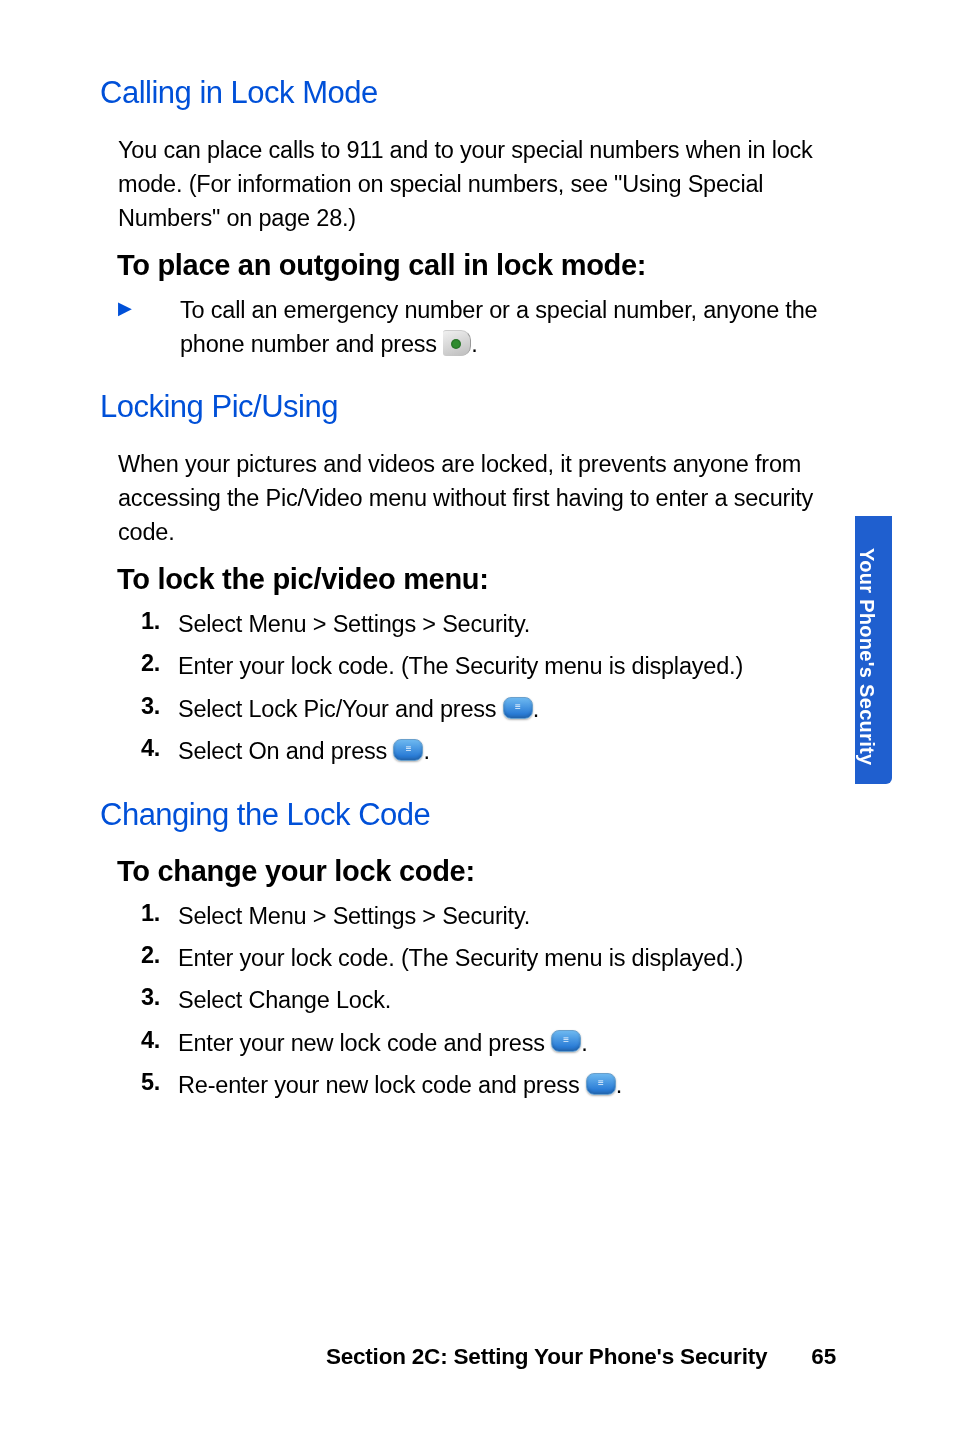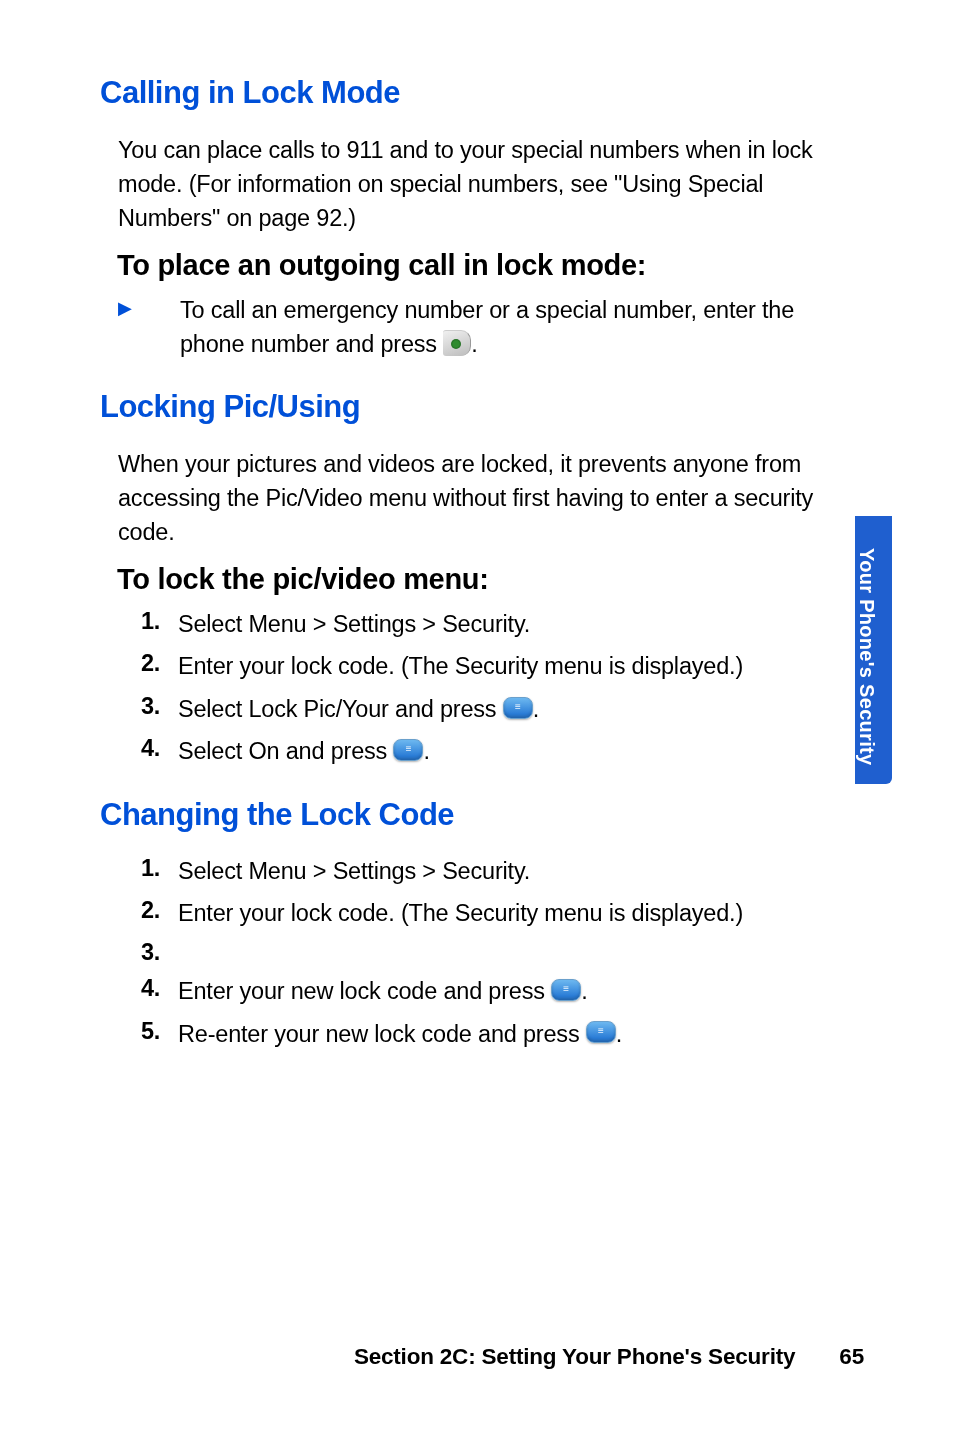--- a/index.html
+++ b/index.html
@@ -11,21 +11,21 @@
       position: relative;
       color: #000;
     }
     .page {
       padding: 75px 90px 0 100px;
       position: relative;
       height: 100%;
     }
     .heading {
       color: #0050d8;
-      font-weight: 700;
+      font-weight: 400;
       font-size: 31px;
       letter-spacing: -0.5px;
       margin-bottom: 22px;
     }
     .heading + .para { margin-top: 0; }
     .para {
       font-size: 23.5px;
       line-height: 1.45;
       margin-left: 18px;
       margin-bottom: 14px;
@@ -146,39 +146,39 @@
       text-align: center;
       letter-spacing: 0.3px;
       padding-top: 14px;
     }
     .footer {
       position: absolute;
       bottom: 61px;
       left: 0;
       right: 0;
       text-align: right;
-      padding-right: 90px;
+      padding-right: 118px;
       font-size: 22.5px;
       font-weight: 700;
       letter-spacing: -0.2px;
     }
     .page-num { margin-left: 38px; }
   </style>
 </head>
 <body>
 
 <div class="page">
 
   <h2 class="heading">Calling in Lock Mode</h2>
-  <p class="para">You can place calls to 911 and to your special numbers when in lock mode. (For information on special numbers, see "Using Special Numbers" on page 92.)</p>
+  <p class="para">You can place calls to 911 and to your special numbers when in lock mode. (For information on special numbers, see "Using Special Numbers" on page 28.)</p>
   <p class="subhead">To place an outgoing call in lock mode:</p>
   <div class="bullet-row">
     <span class="bullet-marker">▶</span>
     <span class="bullet-text">
-      <span>To call an emergency number or a special number, enter the phone number and press </span><span class="talk-key key-icon"></span><span>.</span>
+      <span>To call an emergency number or a special number, anyone the phone number and press </span><span class="talk-key key-icon"></span><span>.</span>
     </span>
   </div>
 
   <h2 class="heading">Locking Pic/Using</h2>
   <p class="para">When your pictures and videos are locked, it prevents anyone from accessing the Pic/Video menu without first having to enter a security code.</p>
   <p class="subhead">To lock the pic/video menu:</p>
   <div class="ol">
     <div class="ol-item">
       <span class="ol-num">1.</span>
       <span class="ol-text">
@@ -197,33 +197,37 @@
     </div>
     <div class="ol-item">
       <span class="ol-num">4.</span>
       <span class="ol-text">
         <span>Select </span><b>On</b><span> and press </span><span class="menu-key"></span><span>.</span>
       </span>
     </div>
   </div>
 
   <h2 class="heading">Changing the Lock Code</h2>
+  <p class="subhead" style="margin-top:4px">To change your lock code:</p>
   <div class="ol">
     <div class="ol-item">
       <span class="ol-num">1.</span>
       <span class="ol-text">
         <span>Select </span><b>Menu</b><span> &gt; </span><b>Settings</b><span> &gt; </span><b>Security</b><span>.</span>
       </span>
     </div>
     <div class="ol-item">
       <span class="ol-num">2.</span>
       <span class="ol-text">Enter your lock code. (The Security menu is displayed.)</span>
     </div>
     <div class="ol-item">
       <span class="ol-num">3.</span>
+      <span class="ol-text">
+        <span>Select </span><b>Change Lock</b><span>.</span>
+      </span>
     </div>
     <div class="ol-item">
       <span class="ol-num">4.</span>
       <span class="ol-text">
         <span>Enter your new lock code and press </span><span class="menu-key"></span><span>.</span>
       </span>
     </div>
     <div class="ol-item">
       <span class="ol-num">5.</span>
       <span class="ol-text">

